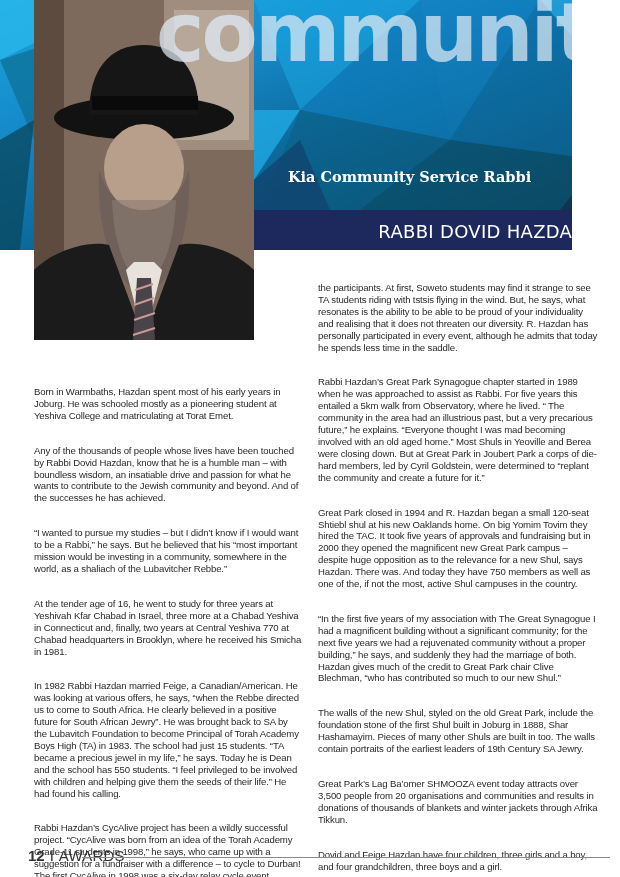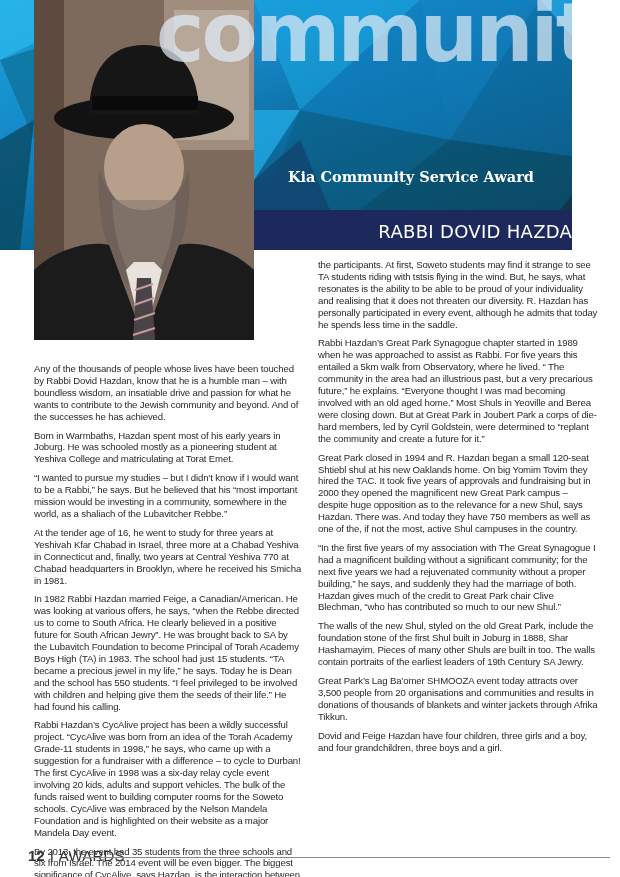--- a/index.html
+++ b/index.html
@@ -40,21 +40,21 @@
     background: linear-gradient(90deg, #5b4a40 0%, #7a6658 25%, #9a8676 55%, #6a5648 100%);
     z-index: 2;
   }
   .portrait svg { position: absolute; left: 0; top: 0; width: 220px; height: 340px; }
 
   
   .col {
     position: absolute; font-family: "Liberation Sans", sans-serif;
     font-size: 9.6px; line-height: 11.9px; color: #2a2a2a; letter-spacing: -0.15px;
   }
-  .col p { margin-bottom: 7px; }
+  .col p { margin-bottom: 7px; margin-top: 23px; }
   .col-left { left: 34px; top: 363px; width: 268px; }
   .col-right { left: 318px; top: 259px; width: 280px; }
 
   
   .footer { position: absolute; left: 28px; top: 847px; width: 582px; height: 14px; }
   .folio {
     position: absolute; left: 0; top: 0; font-size: 15px; color: #333;
     font-family: "Liberation Sans", sans-serif; white-space: nowrap;
   }
   .folio .num { font-weight: bold; }
@@ -77,21 +77,21 @@
     <polygon points="300,110 420,0 450,140" fill="#0f7fc0" opacity="0.6"></polygon>
     <polygon points="420,0 540,0 450,140" fill="#1383c7" opacity="0.55"></polygon>
     <polygon points="450,140 540,0 620,90 600,160" fill="#0e6fa8" opacity="0.55"></polygon>
     <polygon points="540,0 620,0 620,90" fill="#2ab4ee" opacity="0.6"></polygon>
     <polygon points="300,110 450,140 360,210 260,210" fill="#0b5f86" opacity="0.6"></polygon>
     <polygon points="450,140 600,160 560,210 360,210" fill="#0a4e6a" opacity="0.65"></polygon>
     <polygon points="600,160 620,150 620,210 560,210" fill="#0f2f44" opacity="0.7"></polygon>
     <polygon points="254,180 300,140 330,210 254,210" fill="#133a66" opacity="0.6"></polygon>
   </svg>
   <div class="title-word">community</div>
-  <div class="award-label">Kia Community Service Award</div>
+  <div class="award-label">Kia Community Service Rabbi</div>
   <div class="name-bar">
     <span class="name-text">RABBI DOVID HAZDAN</span>
   </div>
 </div>
 
 <div class="portrait">
   <svg viewBox="0 0 220 340">
 
     <rect x="0" y="0" width="220" height="340" fill="#7d6a5c"></rect>
     <rect x="0" y="0" width="30" height="340" fill="#5e4b40"></rect>
@@ -113,22 +113,22 @@
     <path d="M92,270 L110,340 L128,270 L120,262 L100,262 Z" fill="#e8e2dc"></path>
     <path d="M103,278 L117,278 L121,340 L99,340 Z" fill="#4a4348"></path>
     <line x1="101" y1="290" x2="119" y2="284" stroke="#c89a9a" stroke-width="2"></line>
     <line x1="100" y1="305" x2="120" y2="298" stroke="#c89a9a" stroke-width="2"></line>
     <line x1="100" y1="320" x2="121" y2="313" stroke="#c89a9a" stroke-width="2"></line>
     <line x1="99" y1="335" x2="121" y2="328" stroke="#c89a9a" stroke-width="2"></line>
   </svg>
 </div>
 
 <div class="col col-left">
+  <p>Born in Warmbaths, Hazdan spent most of his early years in Joburg. He was schooled mostly as a pioneering student at Yeshiva College and matriculating at Torat Emet.</p>
   <p>Any of the thousands of people whose lives have been touched by Rabbi Dovid Hazdan, know that he is a humble man – with boundless wisdom, an insatiable drive and passion for what he wants to contribute to the Jewish community and beyond. And of the successes he has achieved.</p>
-  <p>Born in Warmbaths, Hazdan spent most of his early years in Joburg. He was schooled mostly as a pioneering student at Yeshiva College and matriculating at Torat Emet.</p>
   <p>“I wanted to pursue my studies – but I didn’t know if I would want to be a Rabbi,” he says. But he believed that his “most important mission would be investing in a community, somewhere in the world, as a shaliach of the Lubavitcher Rebbe.”</p>
   <p>At the tender age of 16, he went to study for three years at Yeshivah Kfar Chabad in Israel, three more at a Chabad Yeshiva in Connecticut and, finally, two years at Central Yeshiva 770 at Chabad headquarters in Brooklyn, where he received his Smicha in 1981.</p>
   <p>In 1982 Rabbi Hazdan married Feige, a Canadian/American. He was looking at various offers, he says, “when the Rebbe directed us to come to South Africa. He clearly believed in a positive future for South African Jewry”. He was brought back to SA by the Lubavitch Foundation to become Principal of  Torah Academy Boys High (TA) in 1983. The school had just 15 students. “TA became a precious jewel in my life,” he says. Today he is Dean and the school has 550 students. “I feel privileged to be involved with children and helping give them the seeds of their life.” He had found his calling.</p>
   <p>Rabbi Hazdan’s CycAlive project has been a wildly successful project. “CycAlive was born from an idea of the Torah Academy Grade-11 students in 1998,” he says, who came up with a suggestion for a fundraiser with a difference – to cycle to Durban! The first CycAlive in 1998 was a six-day relay cycle event involving 20 kids, adults and support vehicles. The bulk of the funds raised went to building computer rooms for the Soweto schools. CycAlive was embraced by the Nelson Mandela Foundation and is highlighted on their website as a major Mandela Day event.</p>
   <p>By 2013, the event had 35 students from the three schools and six from Israel. The 2014 event will be even bigger. The biggest significance of CycAlive, says Hazdan, is the interaction between</p>
 </div>
 
 <div class="col col-right">
   <p>the participants. At first, Soweto students may find it strange to see TA students riding with tstsis flying in the wind. But, he says, what resonates is the ability to be able to be proud of your individuality and realising that it does not threaten our diversity. R. Hazdan has personally participated in every event, although he admits that today he spends less time in the saddle.</p>
   <p>Rabbi Hazdan’s Great Park Synagogue chapter started in 1989 when he was approached to assist as Rabbi. For five years this entailed a 5km walk from Observatory, where he lived. “ The community in the area had an illustrious past, but a very precarious future,” he explains. “Everyone thought I was mad becoming involved with an old aged home.” Most Shuls in Yeoville and Berea were closing down. But at Great Park in Joubert Park a corps of die-hard members, led by Cyril Goldstein, were determined to “replant the community and create a future for it.”</p>

